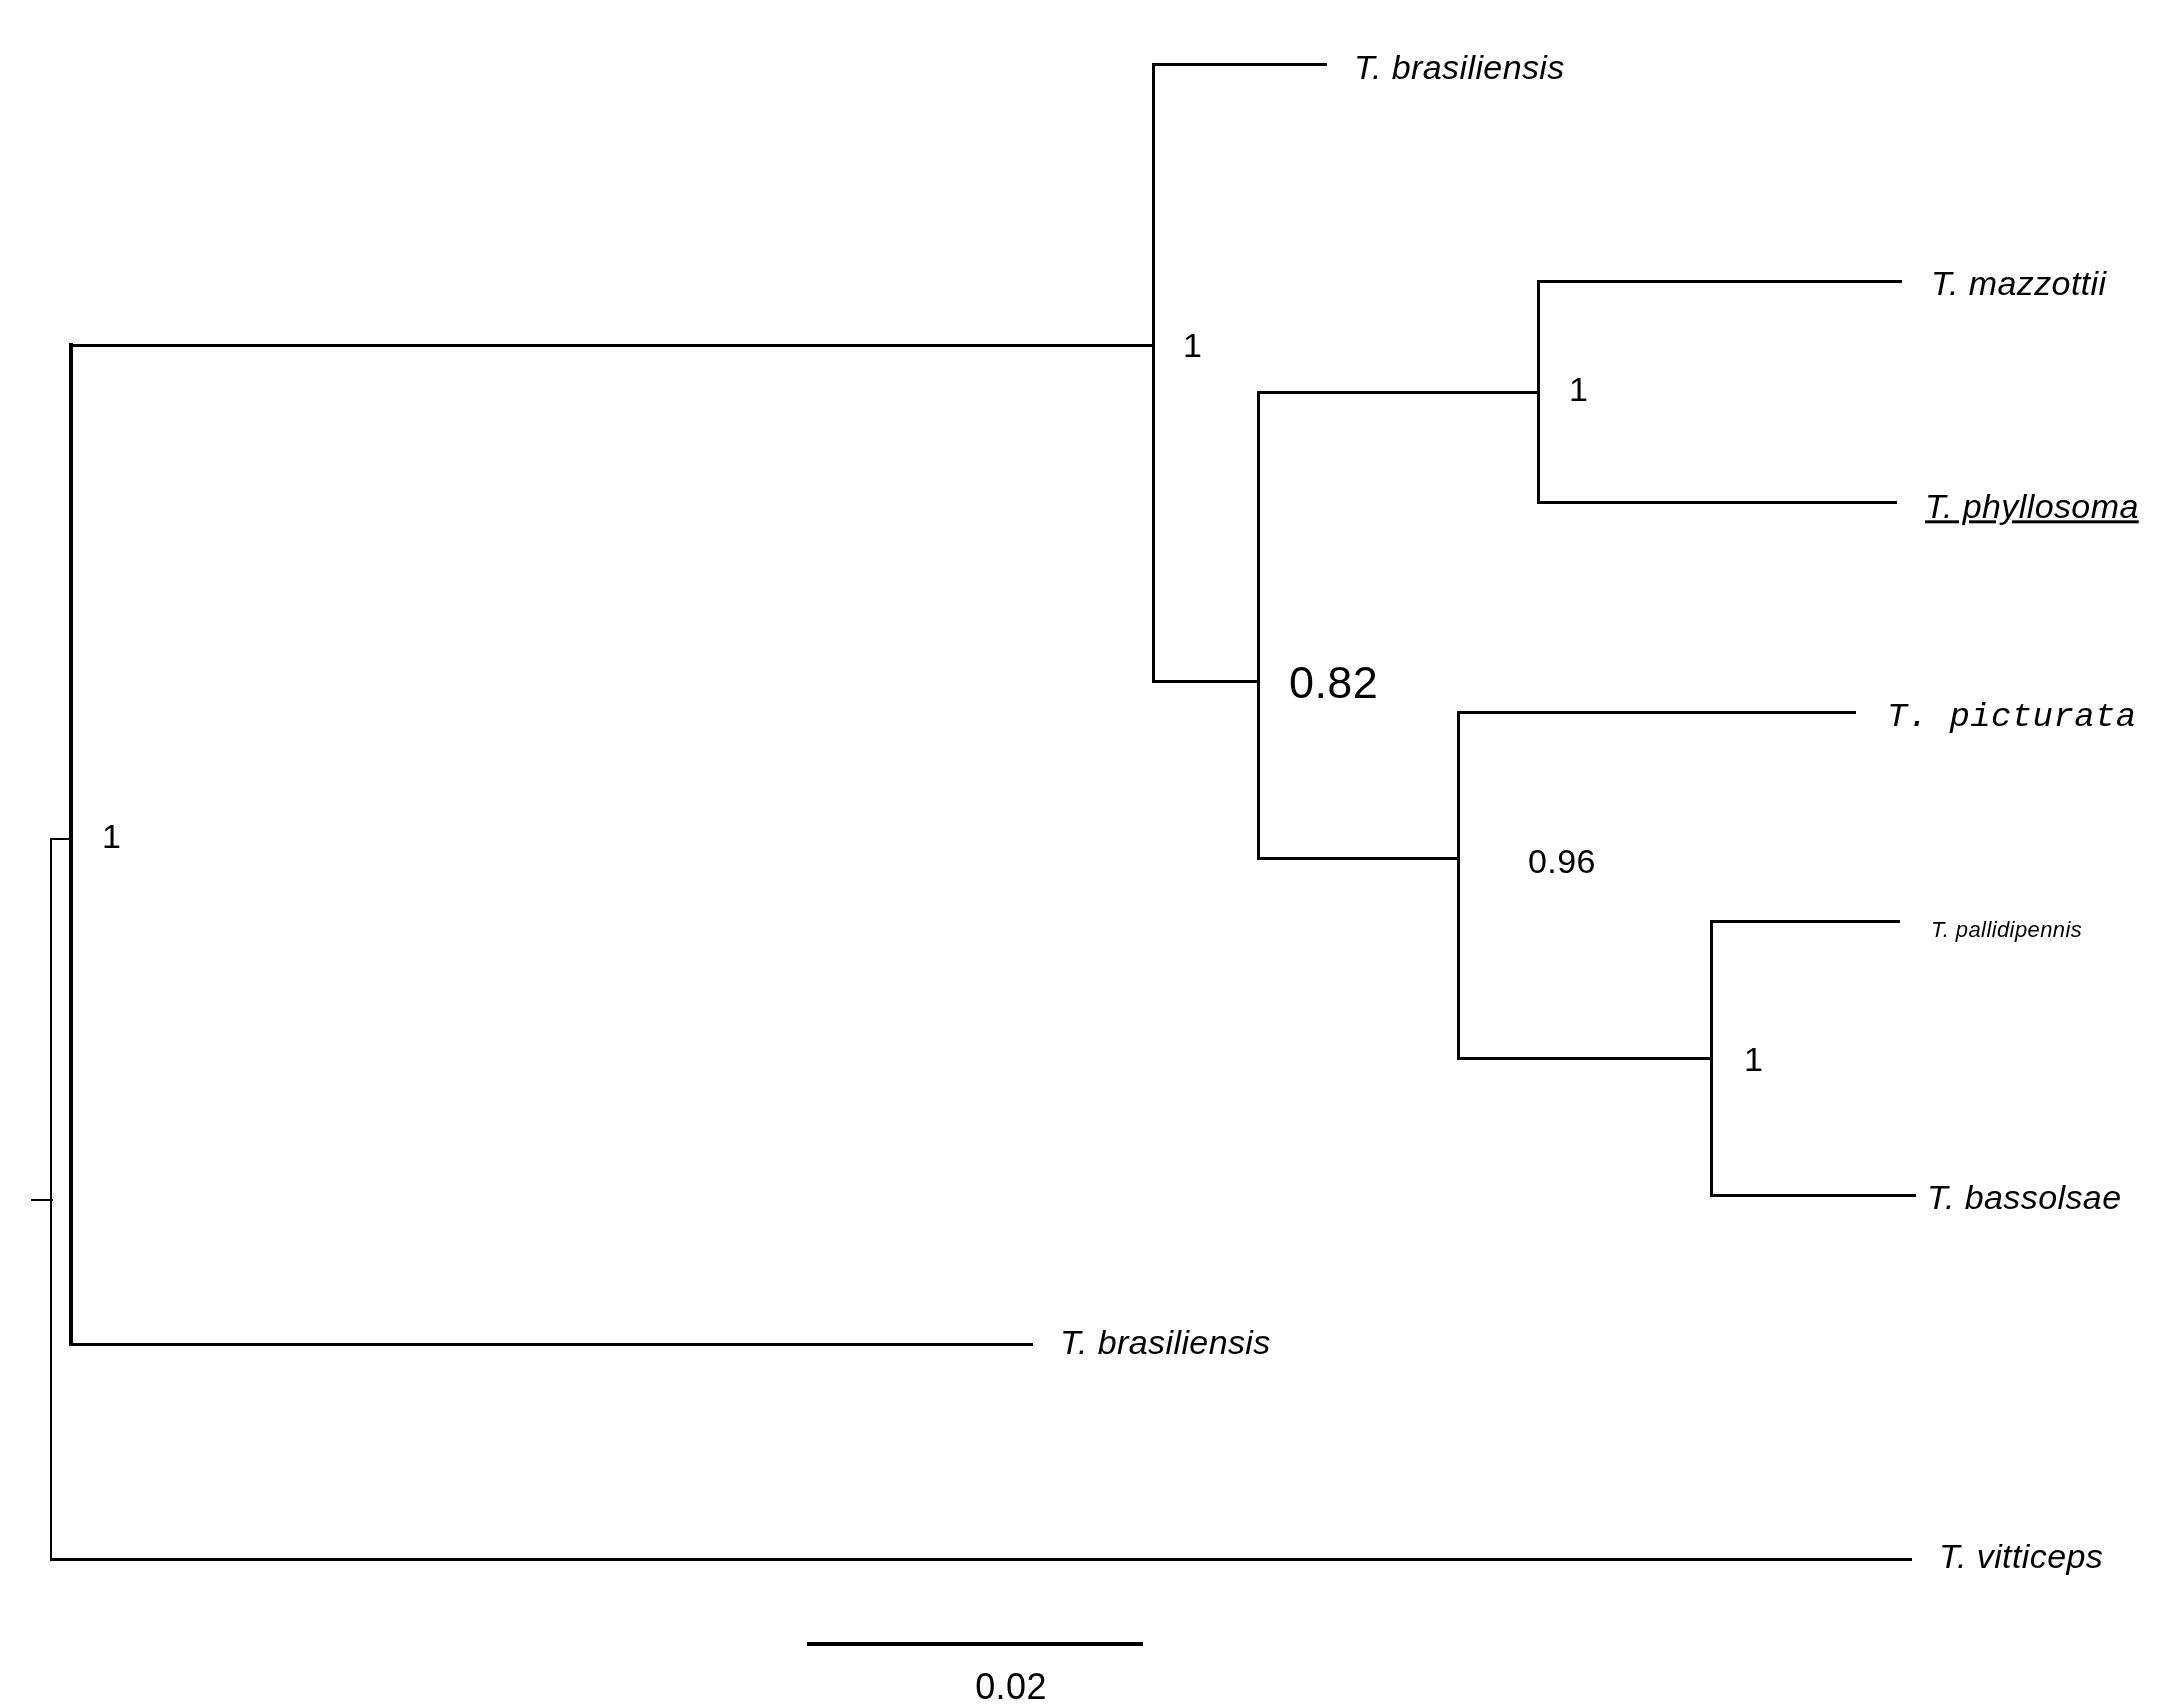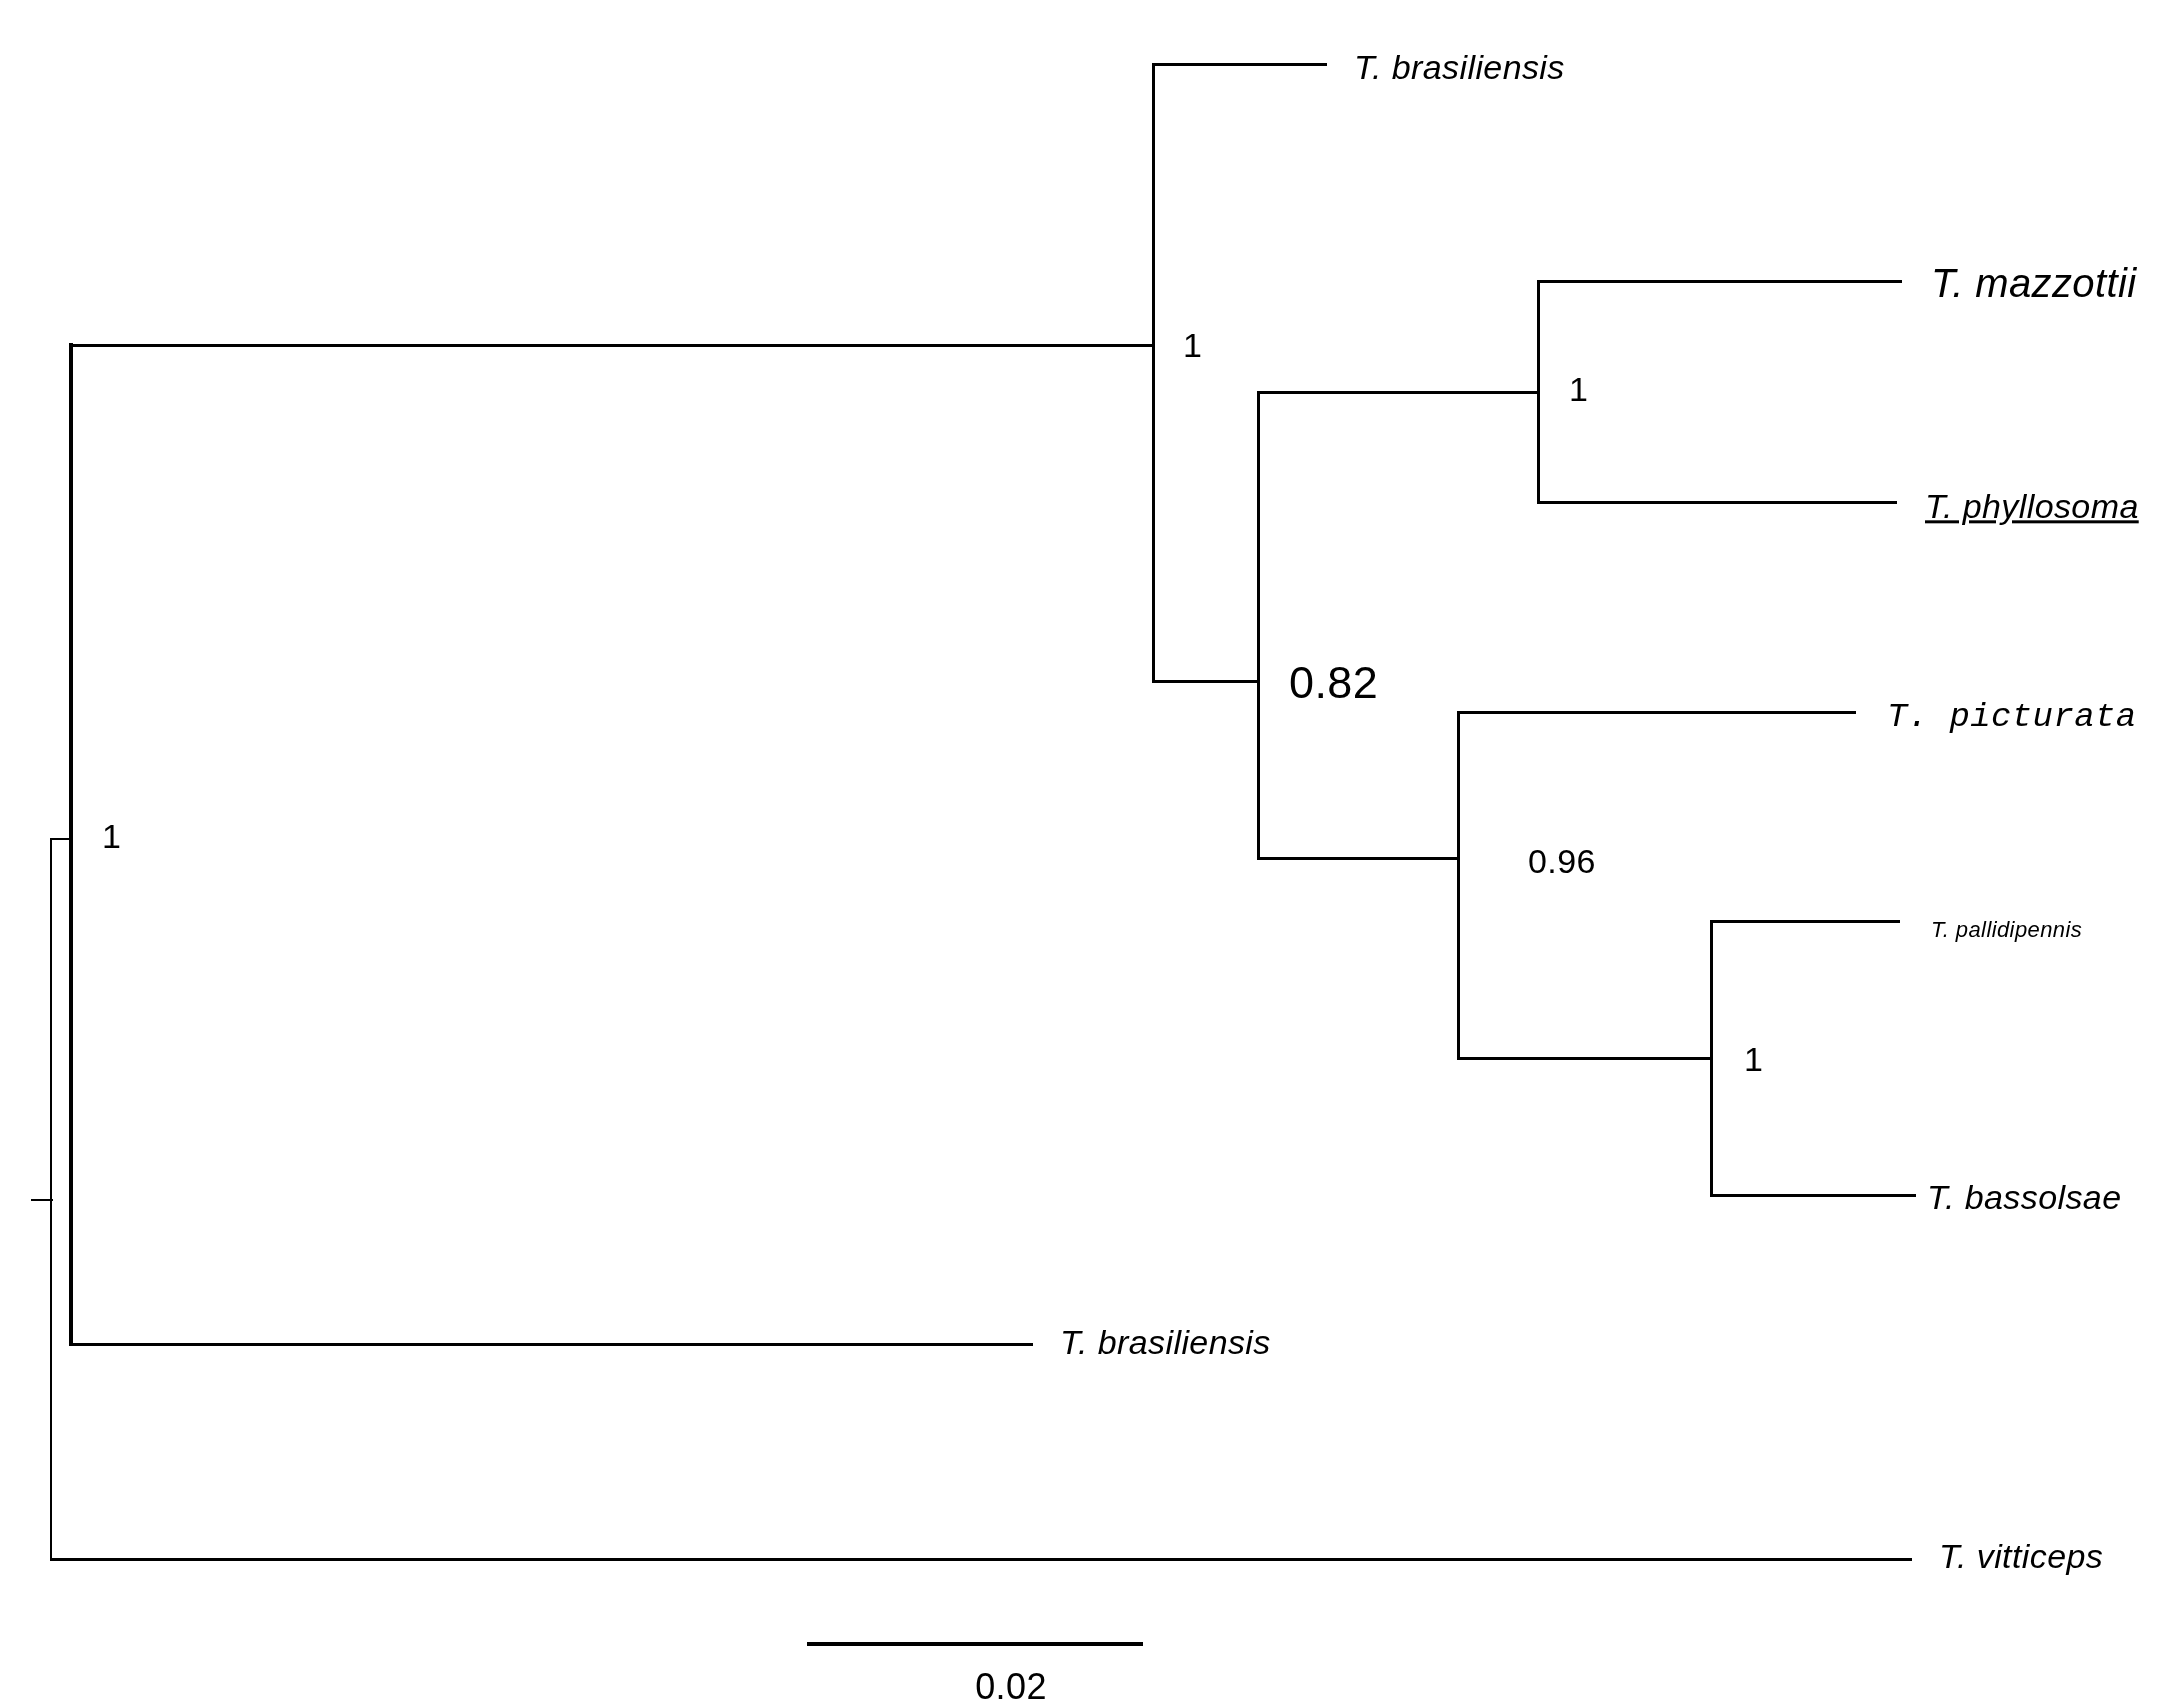--- a/index.html
+++ b/index.html
@@ -56,21 +56,21 @@
     <div class="seg" style="left: 1152px; top: 63px; width: 2.9px; height: 620px; background: rgb(0, 0, 0);"></div>
     <div class="seg" style="left: 69px; top: 344px; width: 1086px; height: 2.9px; background: rgb(0, 0, 0);"></div>
     <div class="seg" style="left: 69px; top: 1343px; width: 964px; height: 2.9px; background: rgb(0, 0, 0);"></div>
     <div class="seg" style="left: 69px; top: 343px; width: 3.6px; height: 1003px; background: rgb(0, 0, 0);"></div>
     <div class="seg" style="left: 50px; top: 838px; width: 21.5px; height: 2.1px; background: rgb(0, 0, 0);"></div>
     <div class="seg" style="left: 50px; top: 1558px; width: 1862px; height: 2.9px; background: rgb(0, 0, 0);"></div>
     <div class="seg" style="left: 50px; top: 838px; width: 2.1px; height: 723px; background: rgb(0, 0, 0);"></div>
     <div class="seg" style="left: 31px; top: 1199px; width: 21.5px; height: 2.1px; background: rgb(0, 0, 0);"></div>
     <div class="seg" style="left: 807px; top: 1642px; width: 336px; height: 4.3px; background: rgb(0, 0, 0);"></div>
     <div class="lbl italic" style="left: 1354px; top: 68px; font-size: 34px;">T. brasiliensis</div>
-    <div class="lbl italic" style="left: 1931px; top: 284px; font-size: 40px;">T. mazzottii</div>
+    <div class="lbl italic" style="left: 1931px; top: 284px; font-size: 34px;">T. mazzottii</div>
     <div class="lbl italic" style="left: 1925px; top: 507px; font-size: 34px; text-decoration: underline;">T. phyllosoma</div>
     <div class="lbl italic" style="left: 1887px; top: 718px; font-size: 34px; font-family: Liberation Mono, monospace;">T. picturata</div>
     <div class="lbl italic" style="left: 1931px; top: 930px; font-size: 22px;">T. pallidipennis</div>
     <div class="lbl italic" style="left: 1927px; top: 1198px; font-size: 34px;">T. bassolsae</div>
     <div class="lbl italic" style="left: 1060px; top: 1343px; font-size: 34px;">T. brasiliensis</div>
     <div class="lbl italic" style="left: 1939px; top: 1557px; font-size: 34px;">T. vitticeps</div>
     <div class="lbl" style="left: 1183px; top: 346px; font-size: 34px;">1</div>
     <div class="lbl" style="left: 1569px; top: 390px; font-size: 34px;">1</div>
     <div class="lbl" style="left: 1289px; top: 683px; font-size: 45px;">0.82</div>
     <div class="lbl" style="left: 1488px; top: 862px; font-size: 34px; margin-left: 40px;">0.96</div>

